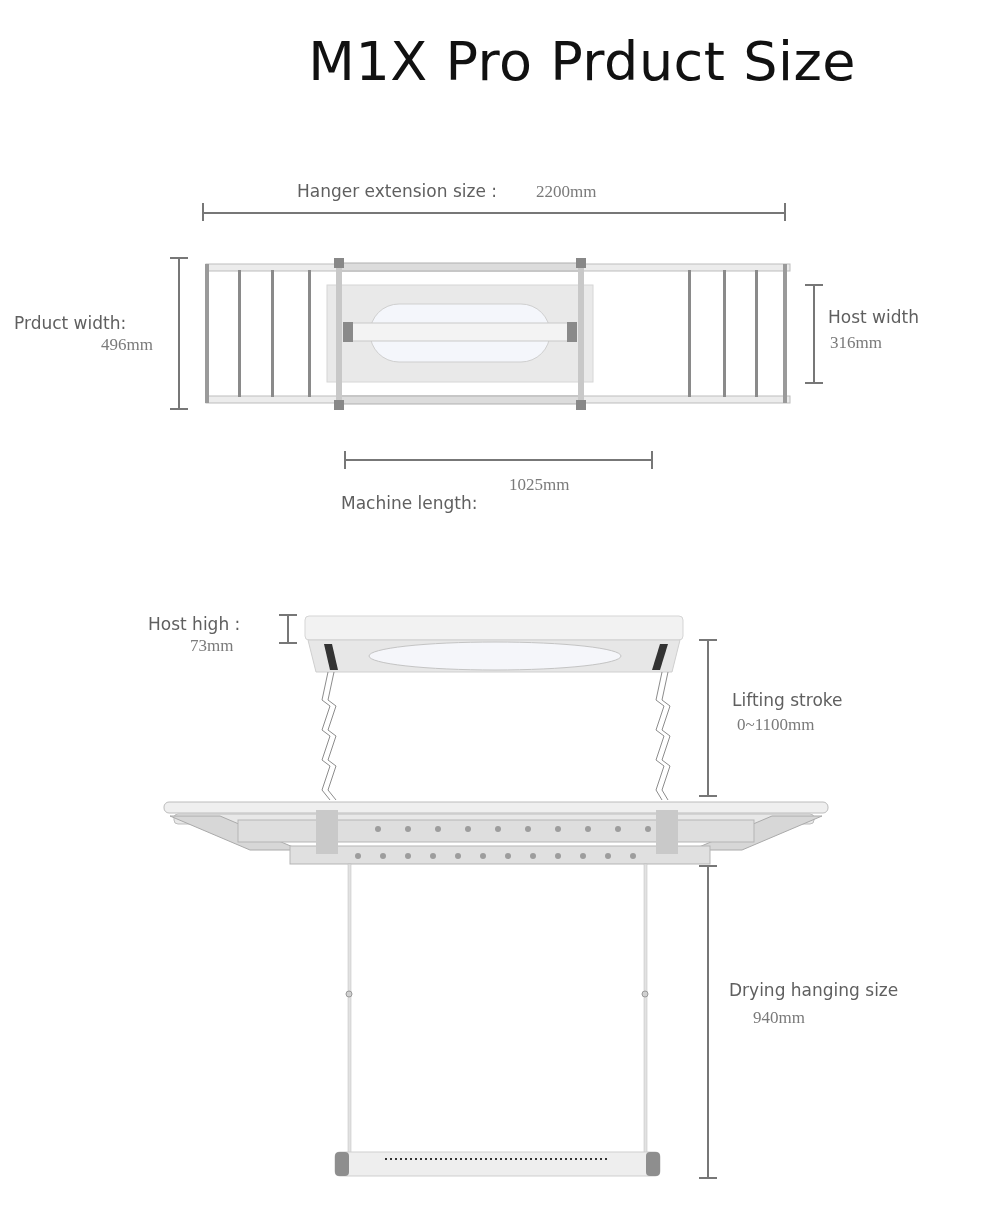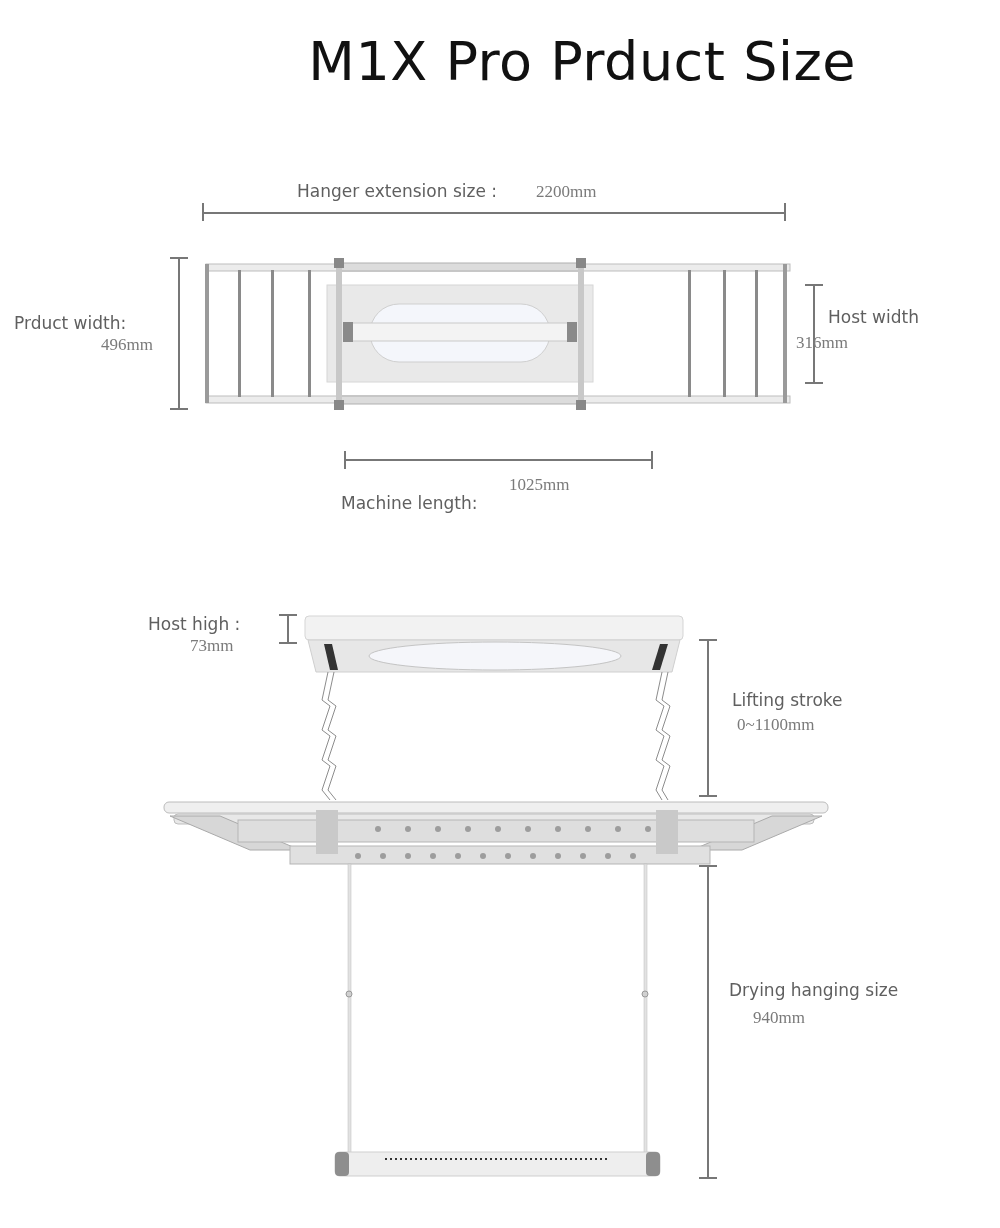--- a/index.html
+++ b/index.html
@@ -33,21 +33,21 @@
   <div class="abs vline" style="left:178px;top:258px;height:151px;"></div>
   <div class="abs tick-h" style="left:170px;top:257px;width:18px;"></div>
   <div class="abs tick-h" style="left:170px;top:408px;width:18px;"></div>
 </div>
 
 <div class="abs" style="left:0;top:0;">
   <div class="abs vline" style="left:813px;top:285px;height:98px;"></div>
   <div class="abs tick-h" style="left:805px;top:284px;width:18px;"></div>
   <div class="abs tick-h" style="left:805px;top:382px;width:18px;"></div>
   <div class="abs lbl" style="left:784px;top:307px;margin-left:44px;">Host width</div>
-  <div class="abs val" style="left:796px;top:333px;">316mm</div>
+  <div class="abs val" style="left:830px;top:333px;">316mm</div>
 </div>
 
 <svg style="left:200px;top:250px;" width="600" height="170" viewBox="0 0 600 170">
 
   <rect x="6" y="14" width="584" height="7" fill="#ececec" stroke="#bdbdbd" stroke-width="1"></rect>
   <rect x="6" y="146" width="584" height="7" fill="#ececec" stroke="#bdbdbd" stroke-width="1"></rect>
   <rect x="5" y="14" width="4" height="139" fill="#9a9a9a"></rect>
   <rect x="583" y="14" width="4" height="139" fill="#9a9a9a"></rect>
 
   <rect x="38" y="20" width="3" height="127" fill="#8a8a8a"></rect>

